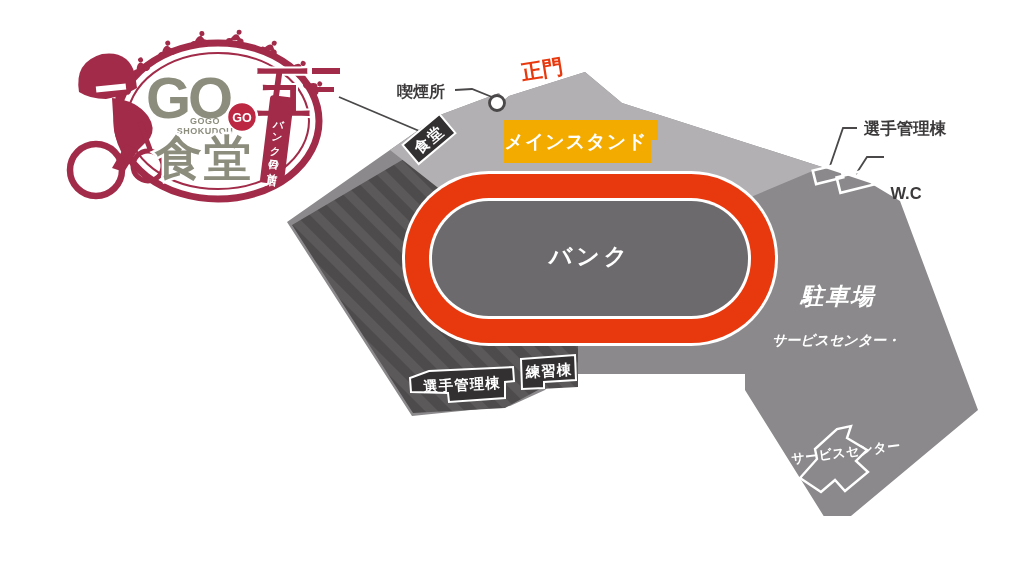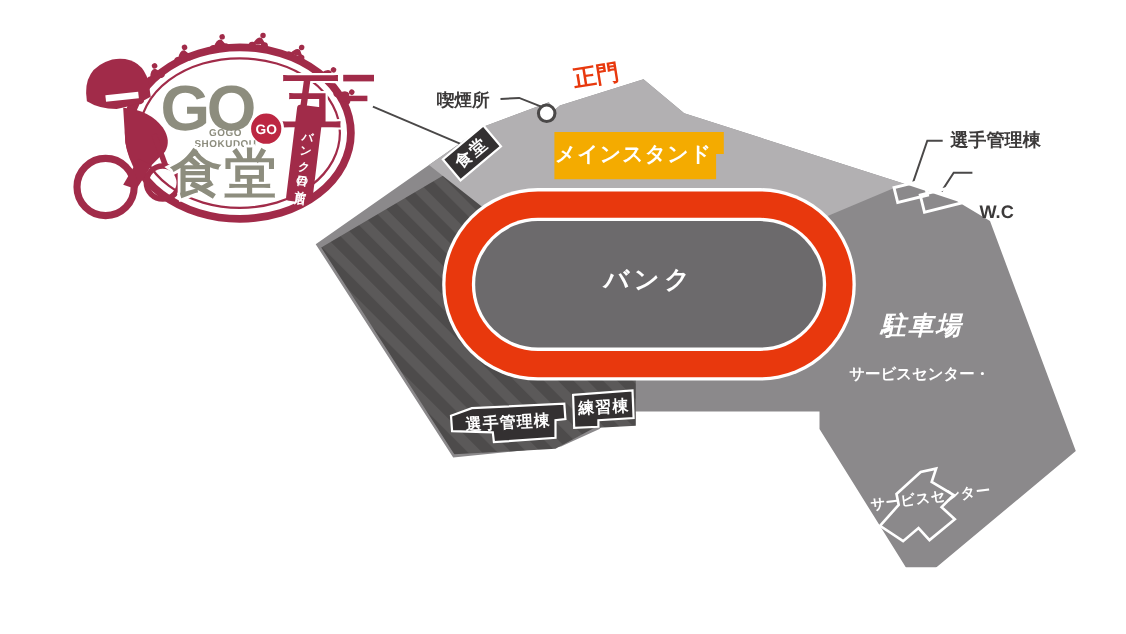--- a/index.html
+++ b/index.html
@@ -42,25 +42,25 @@
     font-family:"Liberation Sans",sans-serif;
   }
   .dark{color:var(--label-dark,#3c3a3a);}
   .white{color:#ffffff;}
   .lbl-smoking{left:421px;top:92px;font-size:16px;}
   .lbl-gate{left:542px;top:69px;font-size:21px;color:var(--track-red,#e8380d);
             transform:translate(-50%,-50%) rotate(-9deg);}
   .lbl-stand{left:576px;top:141px;font-size:19px;letter-spacing:1px;}
   .lbl-cafeteria{left:429px;top:139px;font-size:15px;letter-spacing:2px;
             transform:translate(-50%,-50%) rotate(-40deg);}
-  .lbl-bank{left:590px;top:256px;font-size:23px;letter-spacing:4px;font-family:Liberation Mono, monospace;}
+  .lbl-bank{left:590px;top:256px;font-size:23px;letter-spacing:4px;}
   .lbl-early{left:905px;top:128px;font-size:16.5px;}
   .lbl-wc{left:906px;top:157px;font-size:16.5px;margin-top:36px;}
   .lbl-parking{left:838px;top:296px;font-size:23px;letter-spacing:2px;font-style:italic;}
-  .lbl-parking-notes{left:836px;top:340px;font-size:14px;text-align:right;line-height:17px;}
+  .lbl-parking-notes{left:836px;top:340px;font-size:14px;text-align:right;line-height:17px;font-style:italic;}
   .lbl-athlete{left:462px;top:385px;font-size:14.5px;letter-spacing:1px;
             transform:translate(-50%,-50%) rotate(-3deg);}
   .lbl-practice{left:549px;top:371px;font-size:14.5px;letter-spacing:1px;
             transform:translate(-50%,-50%) rotate(-3deg);}
   .lbl-service{left:846px;top:452px;font-size:13px;letter-spacing:.5px;
             transform:translate(-50%,-50%) rotate(-7deg);}
   .lbl-banner{left:277px;top:140px;font-size:10.5px;letter-spacing:1px;color:#fff;
             writing-mode:vertical-rl;transform:translate(-50%,-50%) rotate(7deg);}
 </style>
 </head>

